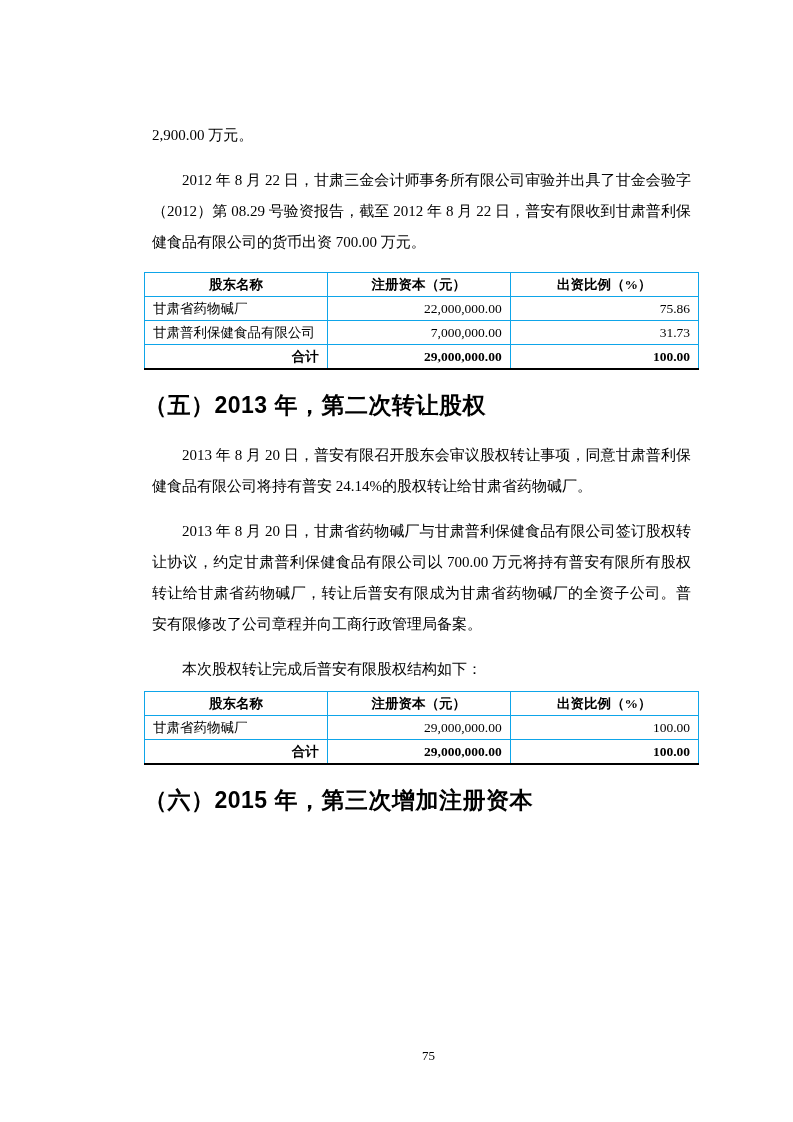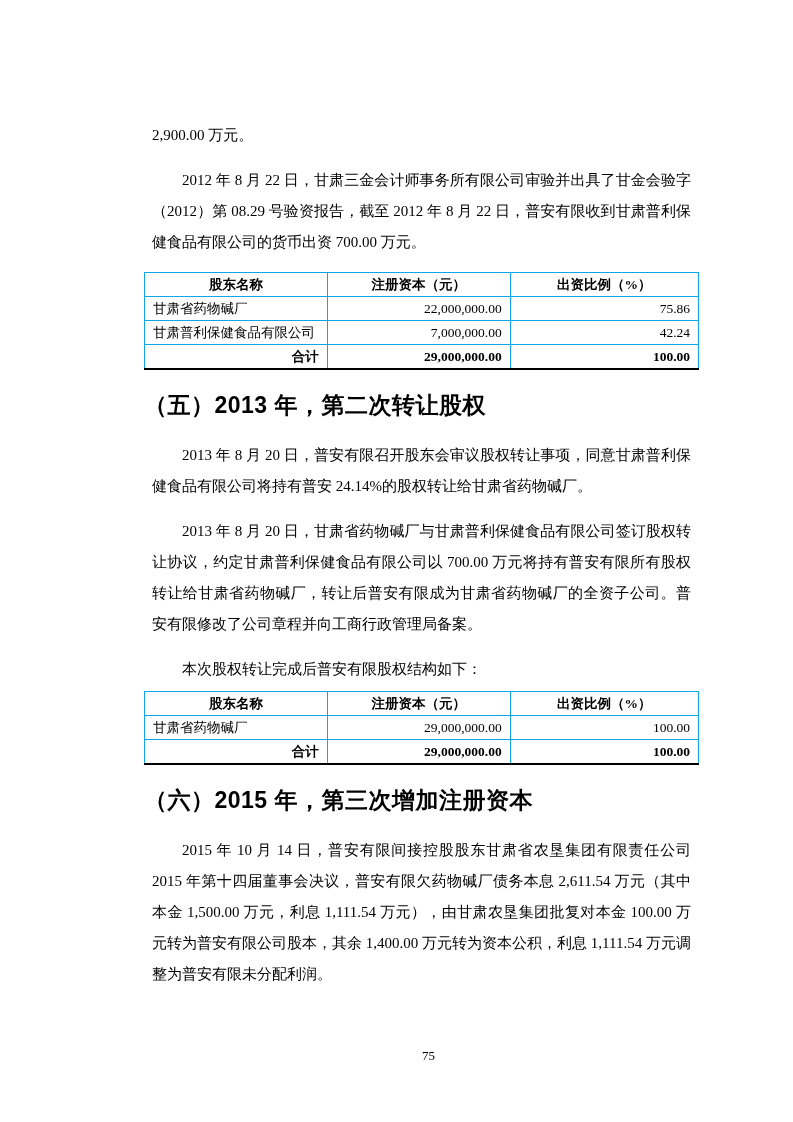--- a/index.html
+++ b/index.html
@@ -87,21 +87,21 @@
     </thead>
     <tbody>
       <tr>
         <td class="name">甘肃省药物碱厂</td>
         <td class="num">22,000,000.00</td>
         <td class="num">75.86</td>
       </tr>
       <tr>
         <td class="name">甘肃普利保健食品有限公司</td>
         <td class="num">7,000,000.00</td>
-        <td class="num">42.24</td>
+        <td class="num">31.73</td>
       </tr>
       <tr class="total">
         <td class="label">合计</td>
         <td class="num">29,000,000.00</td>
         <td class="num">100.00</td>
       </tr>
     </tbody>
   </table>
 
   <h2 class="sec-heading">（五）2013 年，第二次转让股权</h2>
@@ -129,17 +129,16 @@
       <tr class="total">
         <td class="label">合计</td>
         <td class="num">29,000,000.00</td>
         <td class="num">100.00</td>
       </tr>
     </tbody>
   </table>
 
   <h2 class="sec-heading">（六）2015 年，第三次增加注册资本</h2>
 
-  <p class="para">2015 年 10 月 14 日，普安有限间接控股股东甘肃省农垦集团有限责任公司 2015 年第十四届董事会决议，普安有限欠药物碱厂债务本息 2,611.54 万元（其中本金 1,500.00 万元，利息 1,111.54 万元），由甘肃农垦集团批复对本金 100.00 万元转为普安有限公司股本，其余 1,400.00 万元转为资本公积，利息 1,111.54 万元调整为普安有限未分配利润。</p>
 
   <div class="page-number">75</div>
 
 </div>
 
 </body></html>

